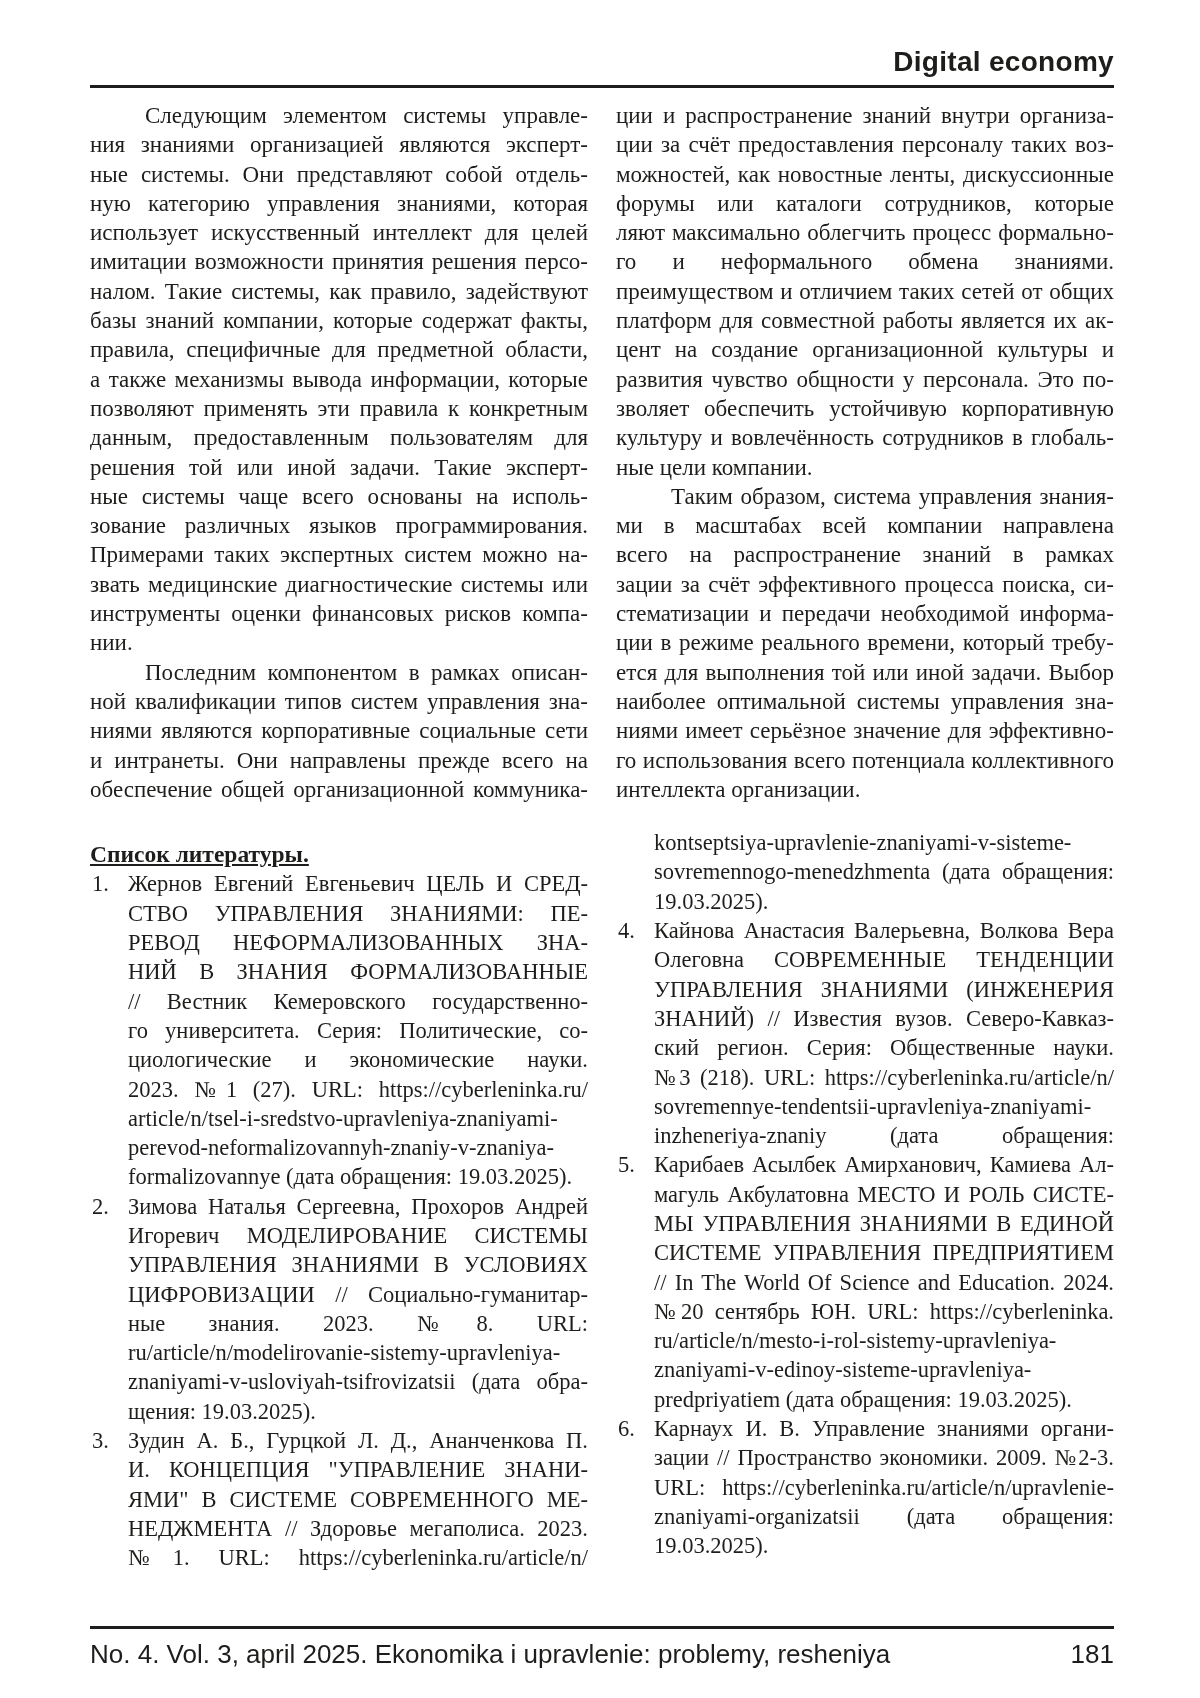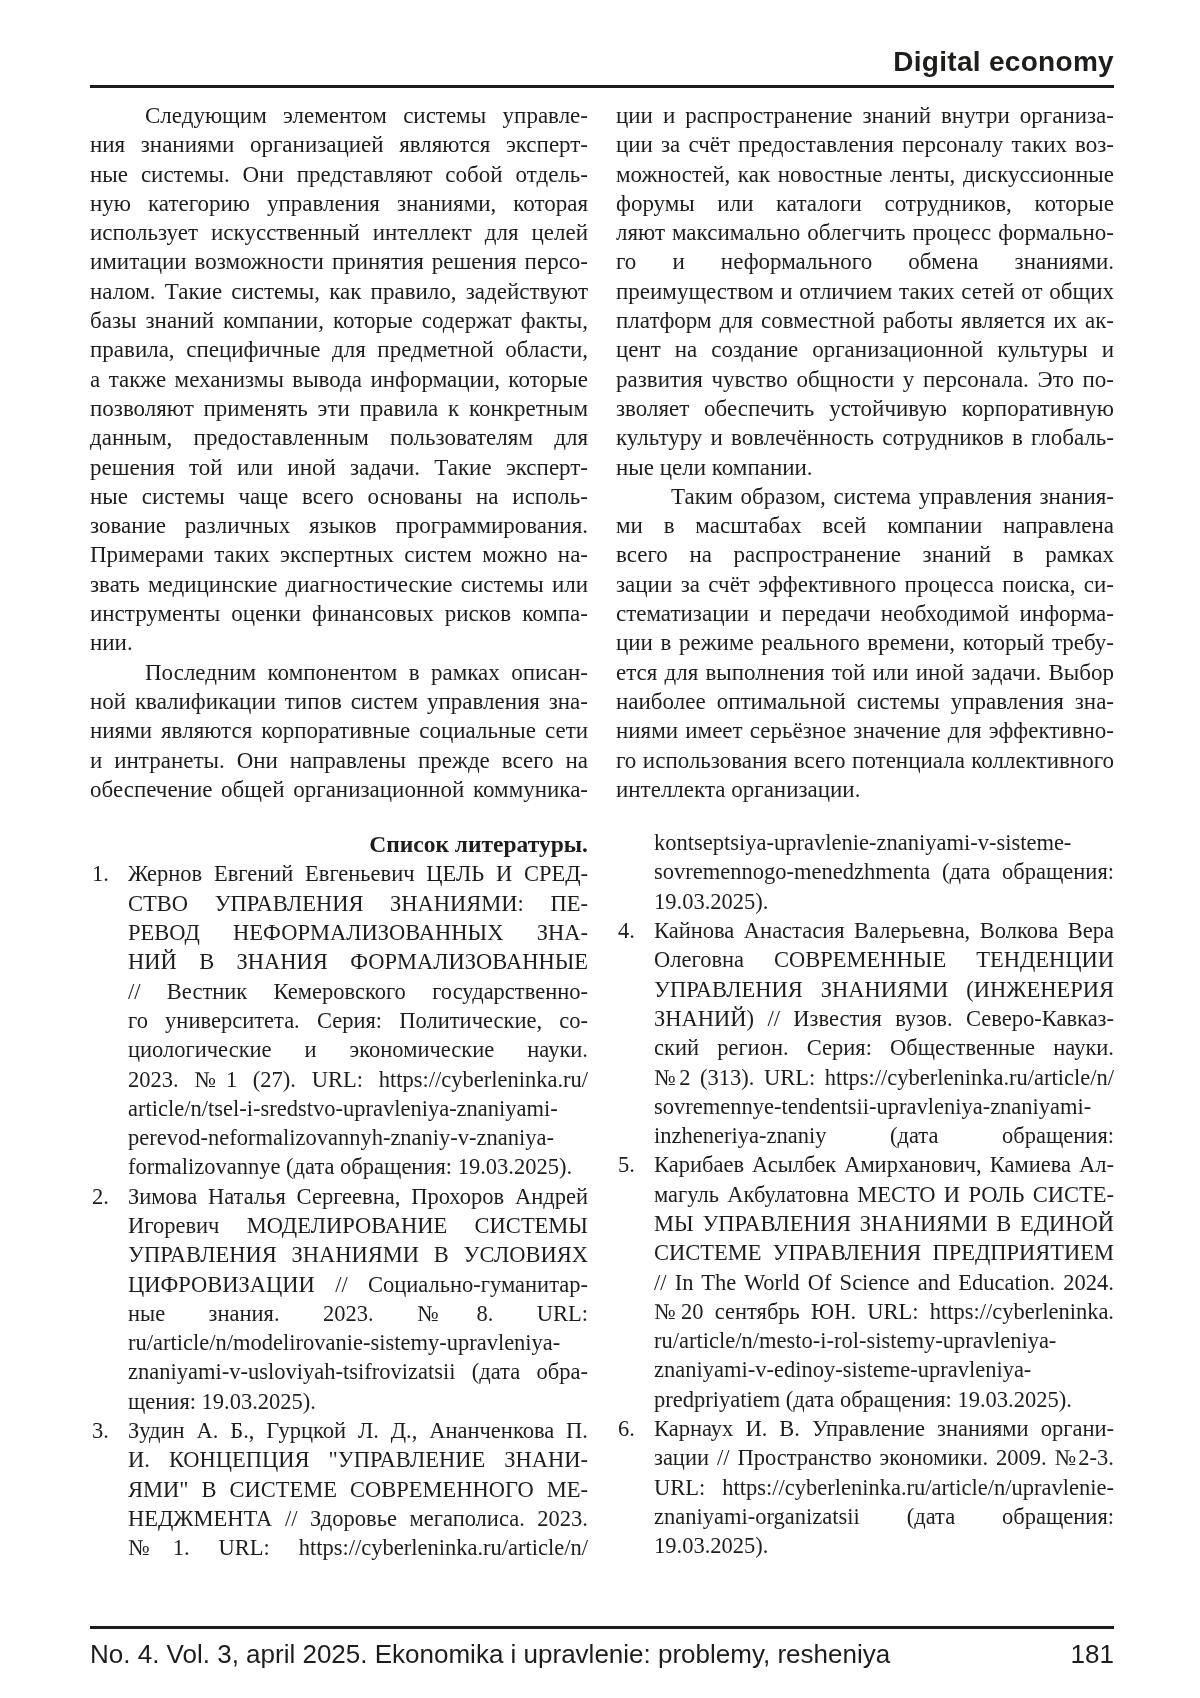--- a/index.html
+++ b/index.html
@@ -32,25 +32,26 @@
   .line {
     height:29.3px;
     overflow:hidden;
     text-align:justify;
     text-align-last:justify;
     white-space:normal;
   }
   .line.endline { text-align-last:left; }
   .line.indent { text-indent:55px; }
   .refs-heading {
-    margin-top:26px;
+    margin-top:36px;
     height:29.3px;
-    text-align:right;
+    text-align:left;
     font-weight:bold;
     font-size:23.5px;
+    text-decoration:underline;
   }
   .refs { margin:0; }
   .refs.right-refs { margin-top:24px; }
   .ref { position:relative; padding-left:38px; font-size:22.5px; }
   .ref-num { position:absolute; left:2px; top:0; }
   .footer {
     position:absolute;
     left:90px; right:86px; top:1583px;
     border-top:3px solid #1d1d1b;
     padding-top:10px;
@@ -180,21 +181,21 @@
             <div class="line">sovremennogo-menedzhmenta (дата обращения:</div>
             <div class="line endline">19.03.2025).</div>
           </div>
           <div class="ref">
             <span class="ref-num">4.</span>
             <div class="line">Кайнова Анастасия Валерьевна, Волкова Вера</div>
             <div class="line">Олеговна СОВРЕМЕННЫЕ ТЕНДЕНЦИИ</div>
             <div class="line">УПРАВЛЕНИЯ ЗНАНИЯМИ (ИНЖЕНЕРИЯ</div>
             <div class="line">ЗНАНИЙ) // Известия вузов. Северо-Кавказ-</div>
             <div class="line">ский регион. Серия: Общественные науки. 2023.</div>
-            <div class="line">№2 (313). URL: https://cyberleninka.ru/article/n/</div>
+            <div class="line">№3 (218). URL: https://cyberleninka.ru/article/n/</div>
             <div class="line">sovremennye-tendentsii-upravleniya-znaniyami-</div>
             <div class="line endline">inzheneriya-znaniy (дата обращения: 19.03.2025).</div>
           </div>
           <div class="ref">
             <span class="ref-num">5.</span>
             <div class="line">Карибаев Асылбек Амирханович, Камиева Ал-</div>
             <div class="line">магуль Акбулатовна МЕСТО И РОЛЬ СИСТЕ-</div>
             <div class="line">МЫ УПРАВЛЕНИЯ ЗНАНИЯМИ В ЕДИНОЙ</div>
             <div class="line">СИСТЕМЕ УПРАВЛЕНИЯ ПРЕДПРИЯТИЕМ</div>
             <div class="line">// In The World Of Science and Education. 2024.</div>

